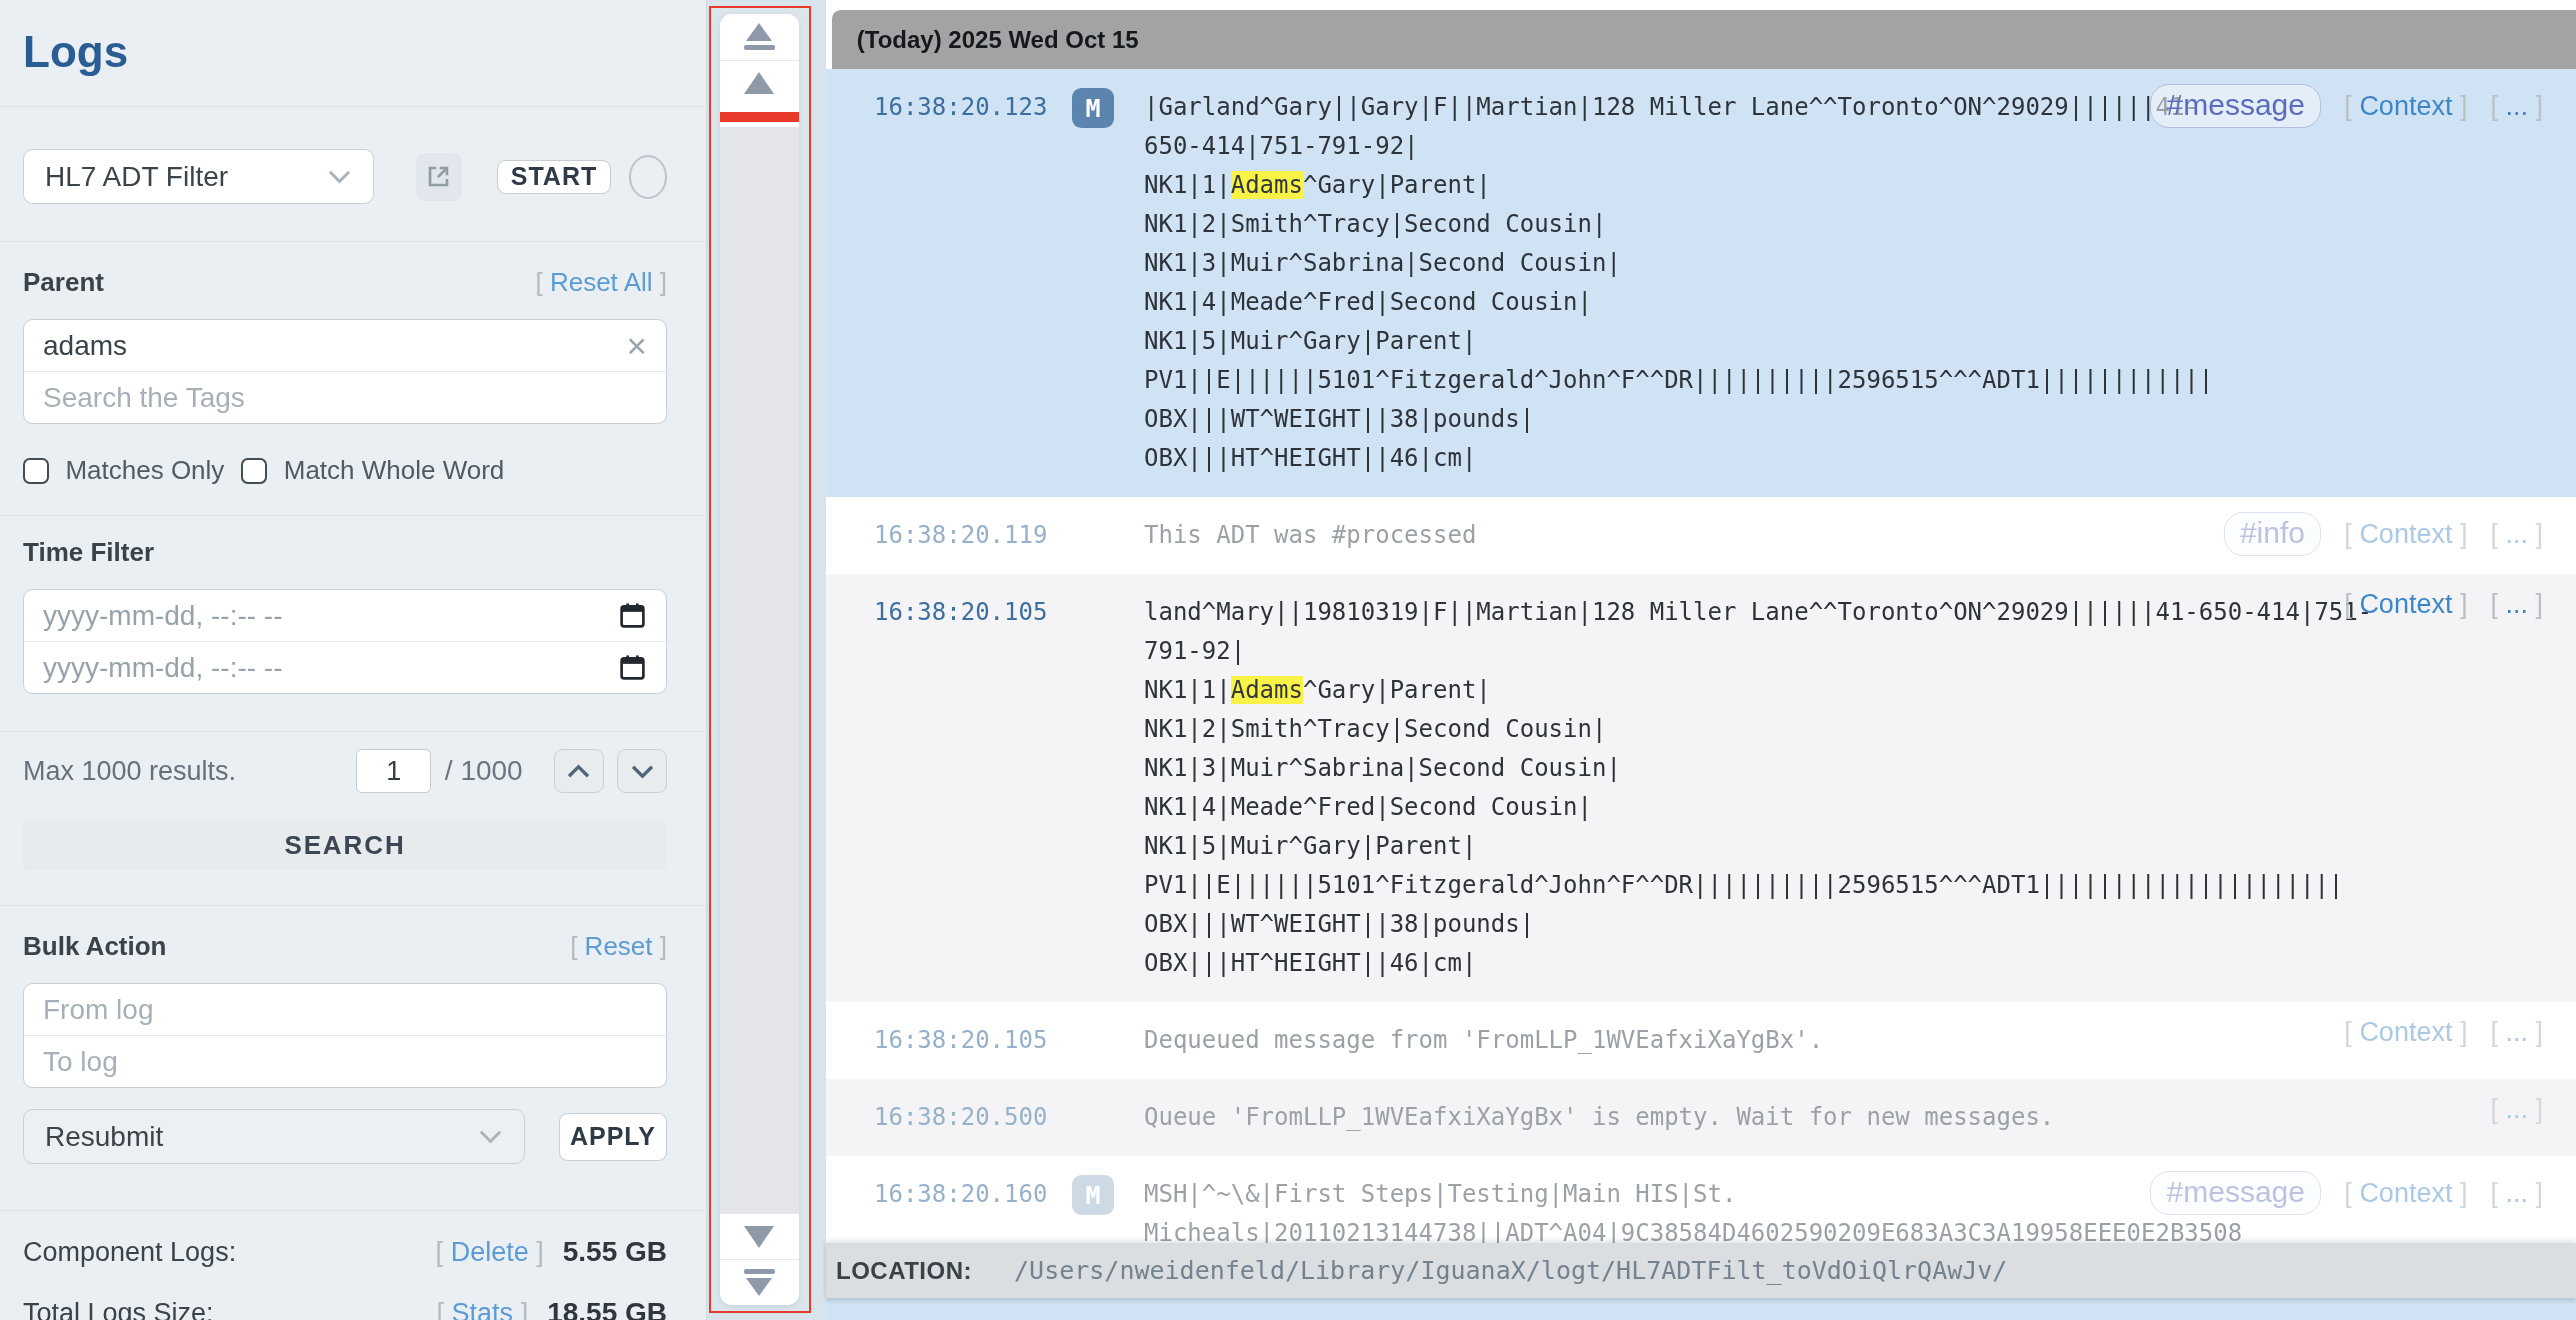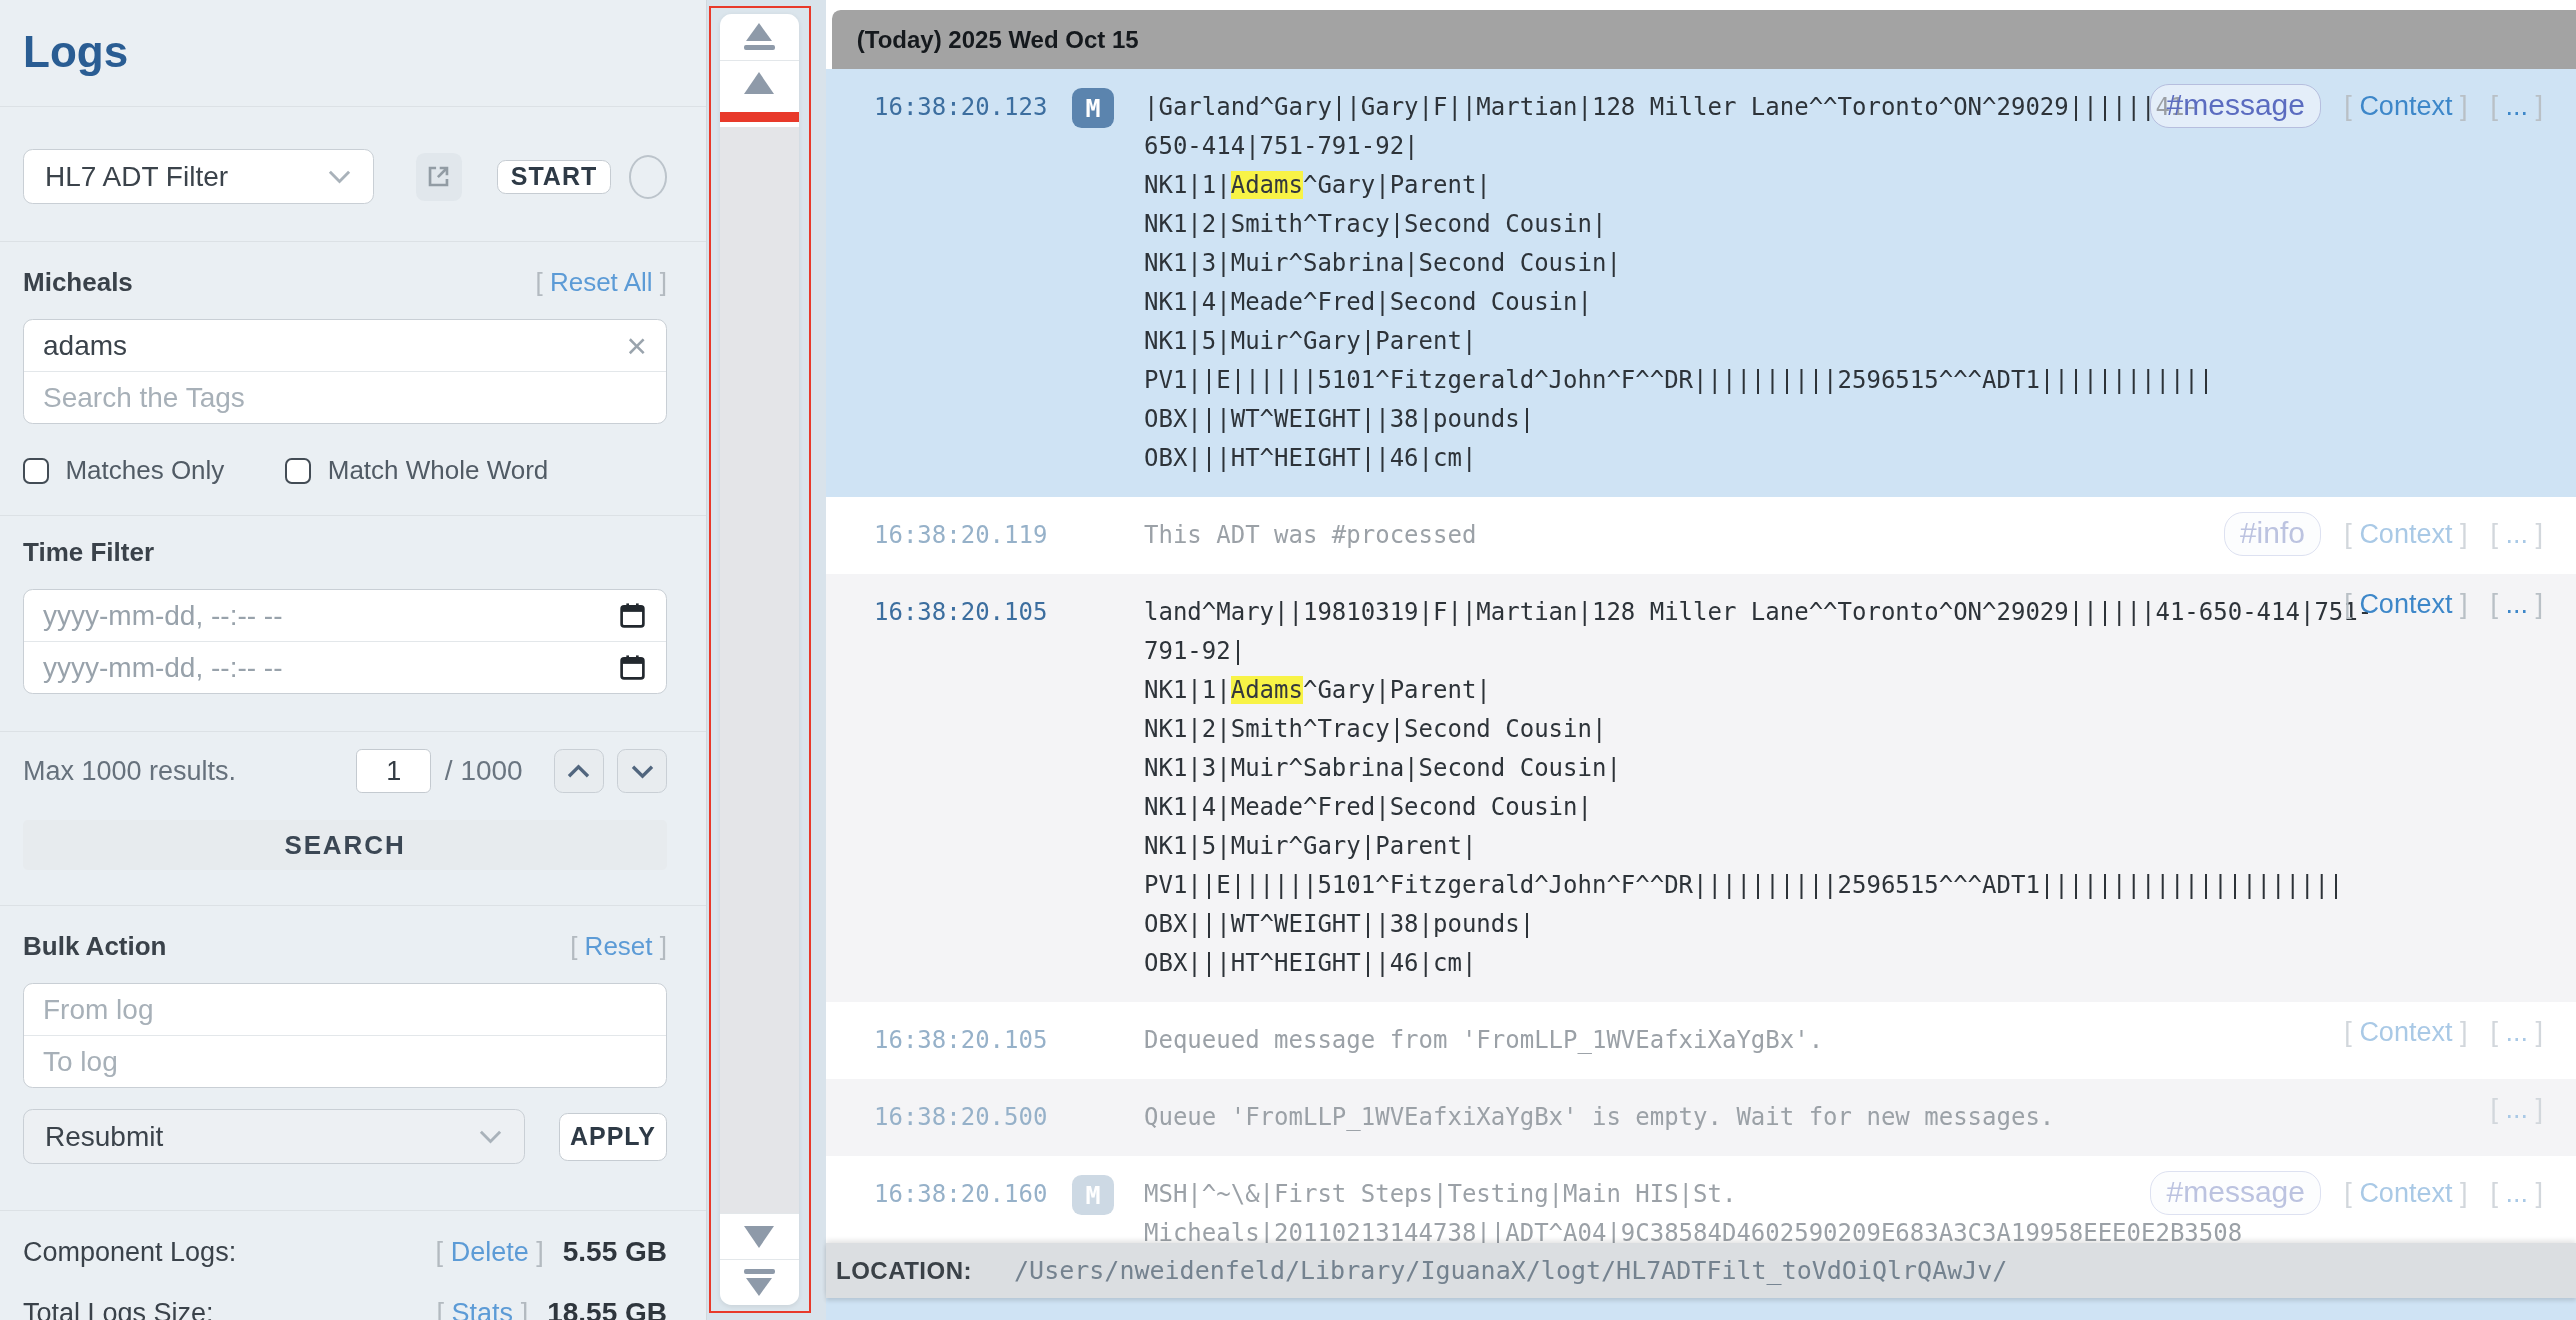--- a/index.html
+++ b/index.html
@@ -31,21 +31,21 @@
   .lnk{font-weight:400;cursor:pointer;white-space:nowrap}
   .lnk .br{color:#b3bac0}
   .lnk .bl{color:#5c9bd6}
   .stack{background:#fff;border:1.9px solid #c9cfd5;border-radius:9.6px;margin-top:21px}
   .srow{height:51px;display:flex;align-items:center;padding:0 19px}
   .srow + .srow{border-top:1.9px solid #e3e7ea}
   input.txt{border:none;outline:none;background:transparent;flex:1;font-family:"Liberation Sans",sans-serif;
             font-size:28px;color:#3b434b;padding:0}
   input.txt::placeholder{color:#a7b0b8}
   .clear{font-size:35px;color:#9aa4ad;cursor:pointer;line-height:1}
-  .cbrow{display:flex;align-items:center;gap:61px;margin-top:31px}
+  .cbrow{display:flex;align-items:center;gap:17px;margin-top:31px}
   .cb{display:flex;align-items:center;font-size:26px;color:#515b65;cursor:pointer}
   .cb .box{width:26px;height:26px;border:2.9px solid #434c55;border-radius:6.7px;background:#fff;
            margin-right:16.4px;box-sizing:border-box}
   .dummy-input{color:#98a2ab;font-size:28px;flex:1}
   .calico{flex:none}
   .pag{display:flex;align-items:center;margin-top:17.3px}
   .pag .maxtxt{font-size:27px;color:#66717c}
   .pgin{width:69px;height:40px;border:1.9px solid #c4cad0;border-radius:5.8px;text-align:center;
         font-size:27px;color:#343c44;font-family:"Liberation Sans",sans-serif;margin-left:auto}
   .ptotal{font-size:28px;color:#6a7580;margin:0 17.3px 0 13.5px}
@@ -143,21 +143,21 @@
         <path d="M19 5 L11.5 12.5" fill="none" stroke="#929ca4" stroke-width="2.2"></path>
       </svg>
     </button>
     <button class="startbtn">START</button>
     <span class="statusc"></span>
   </div>
   <hr class="div">
 
   <div class="sec">
     <div class="sec-head">
-      <span>Micheals</span>
+      <span>Parent</span>
       <span class="lnk"><span class="br">[</span> <span class="bl">Reset All</span> <span class="br">]</span></span>
     </div>
     <div class="stack">
       <div class="srow">
         <input class="txt" value="adams" style="">
         <span class="clear">×</span>
       </div>
       <div class="srow">
         <input class="txt" placeholder="Search the Tags" style="">
       </div>

